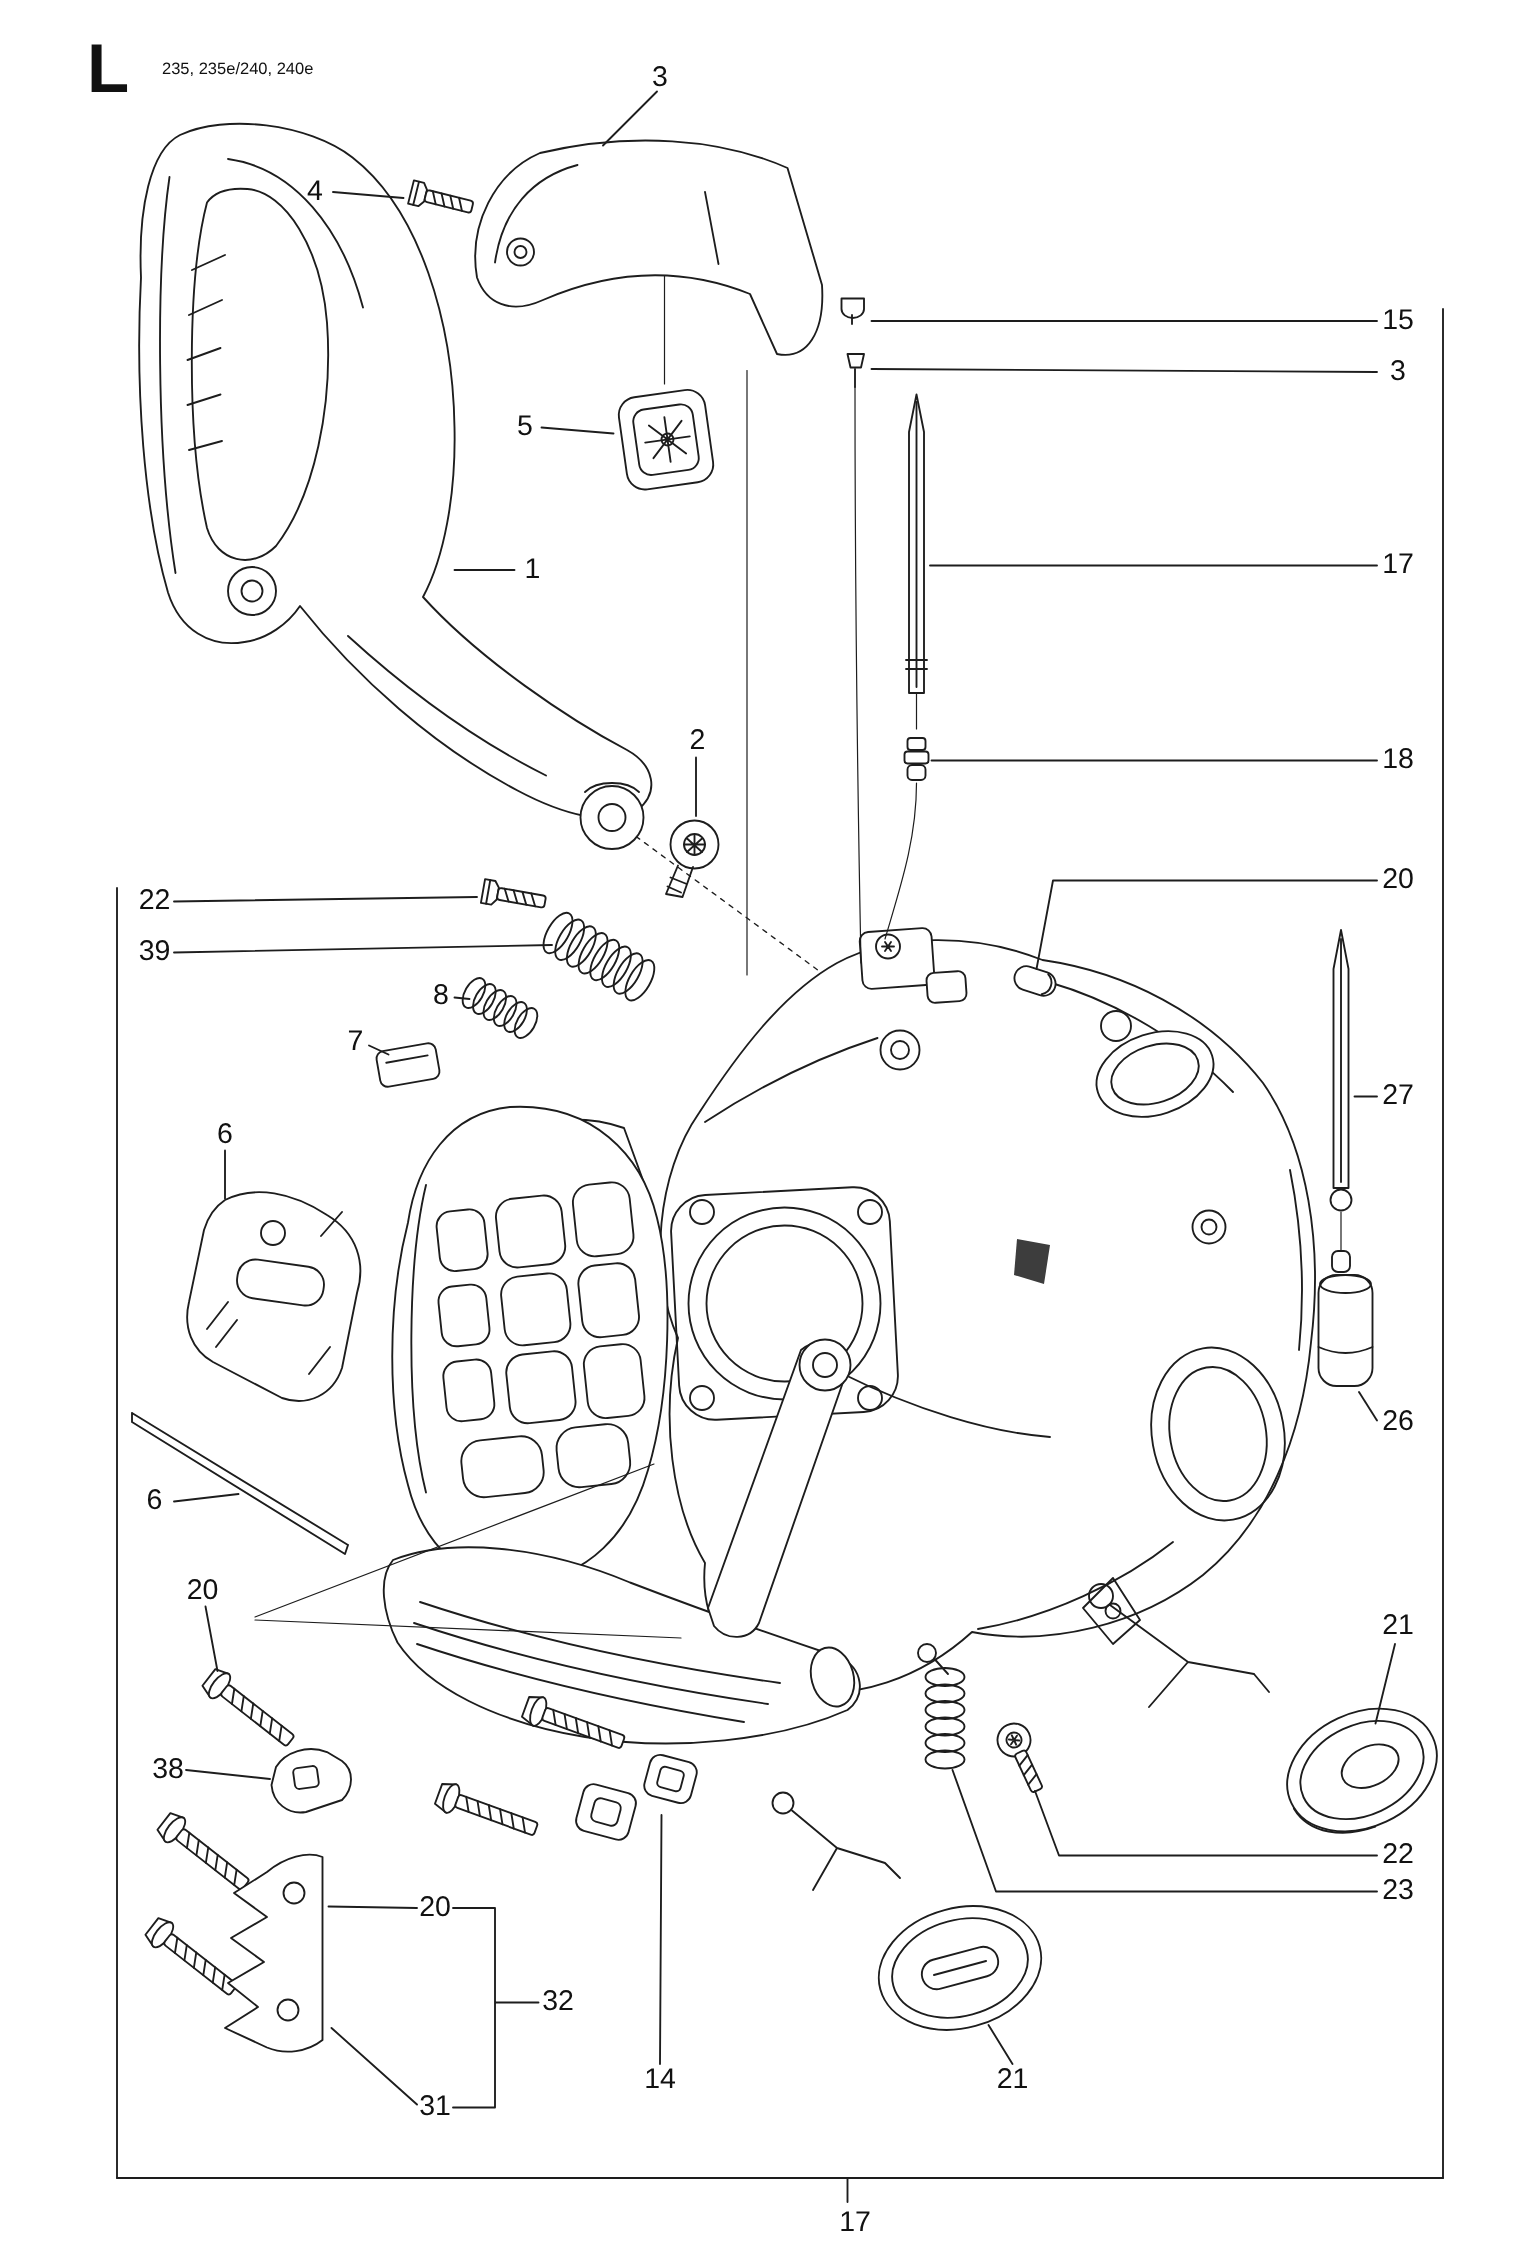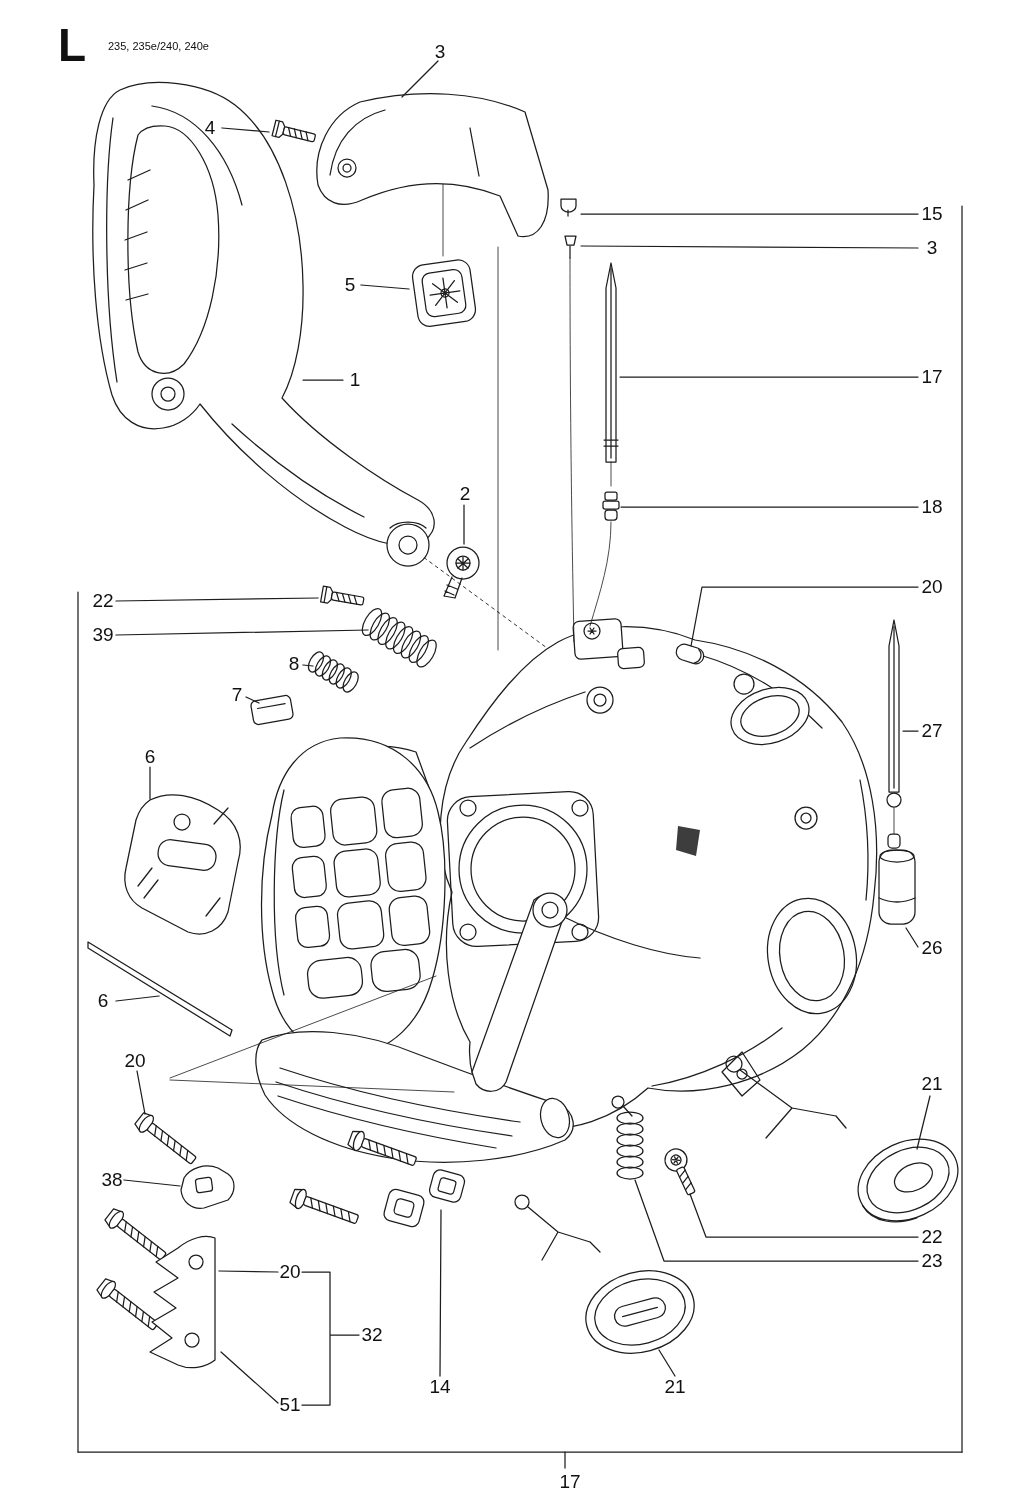--- a/index.html
+++ b/index.html
@@ -381,16 +381,16 @@
 <span class="callout" style="left:103px;top:1001px">6</span>
 <span class="callout" style="left:135px;top:1061px">20</span>
 <span class="callout" style="left:932px;top:1084px">21</span>
 <span class="callout" style="left:112px;top:1180px">38</span>
 <span class="callout" style="left:932px;top:1237px">22</span>
 <span class="callout" style="left:932px;top:1261px">23</span>
 <span class="callout" style="left:290px;top:1272px">20</span>
 <span class="callout" style="left:372px;top:1335px">32</span>
 <span class="callout" style="left:440px;top:1387px">14</span>
 <span class="callout" style="left:675px;top:1387px">21</span>
-<span class="callout" style="left:290px;top:1405px">51</span>
+<span class="callout" style="left:290px;top:1405px">31</span>
 <span class="callout" style="left:570px;top:1482px">17</span>
 
 </div>
 
 </body></html>

